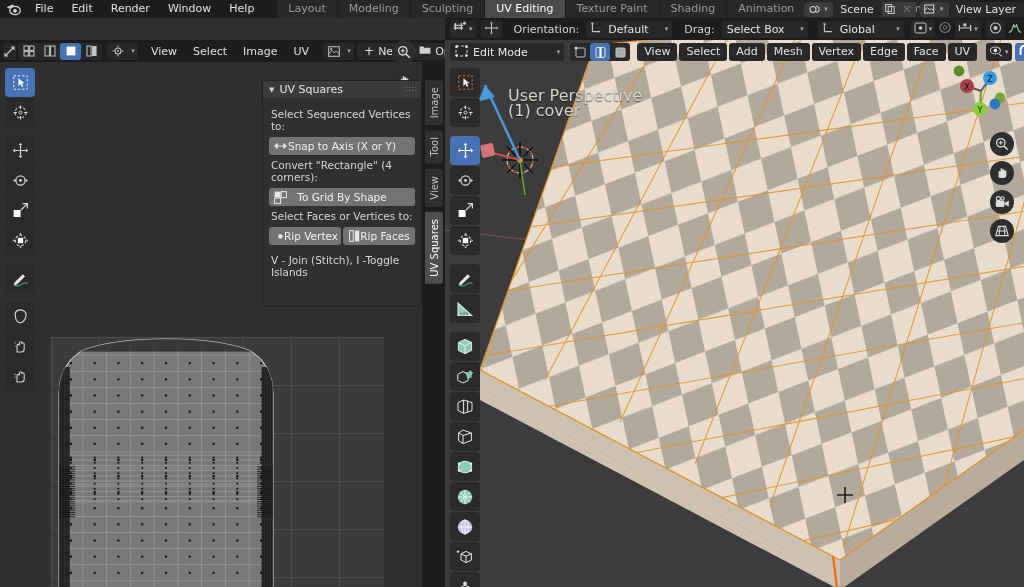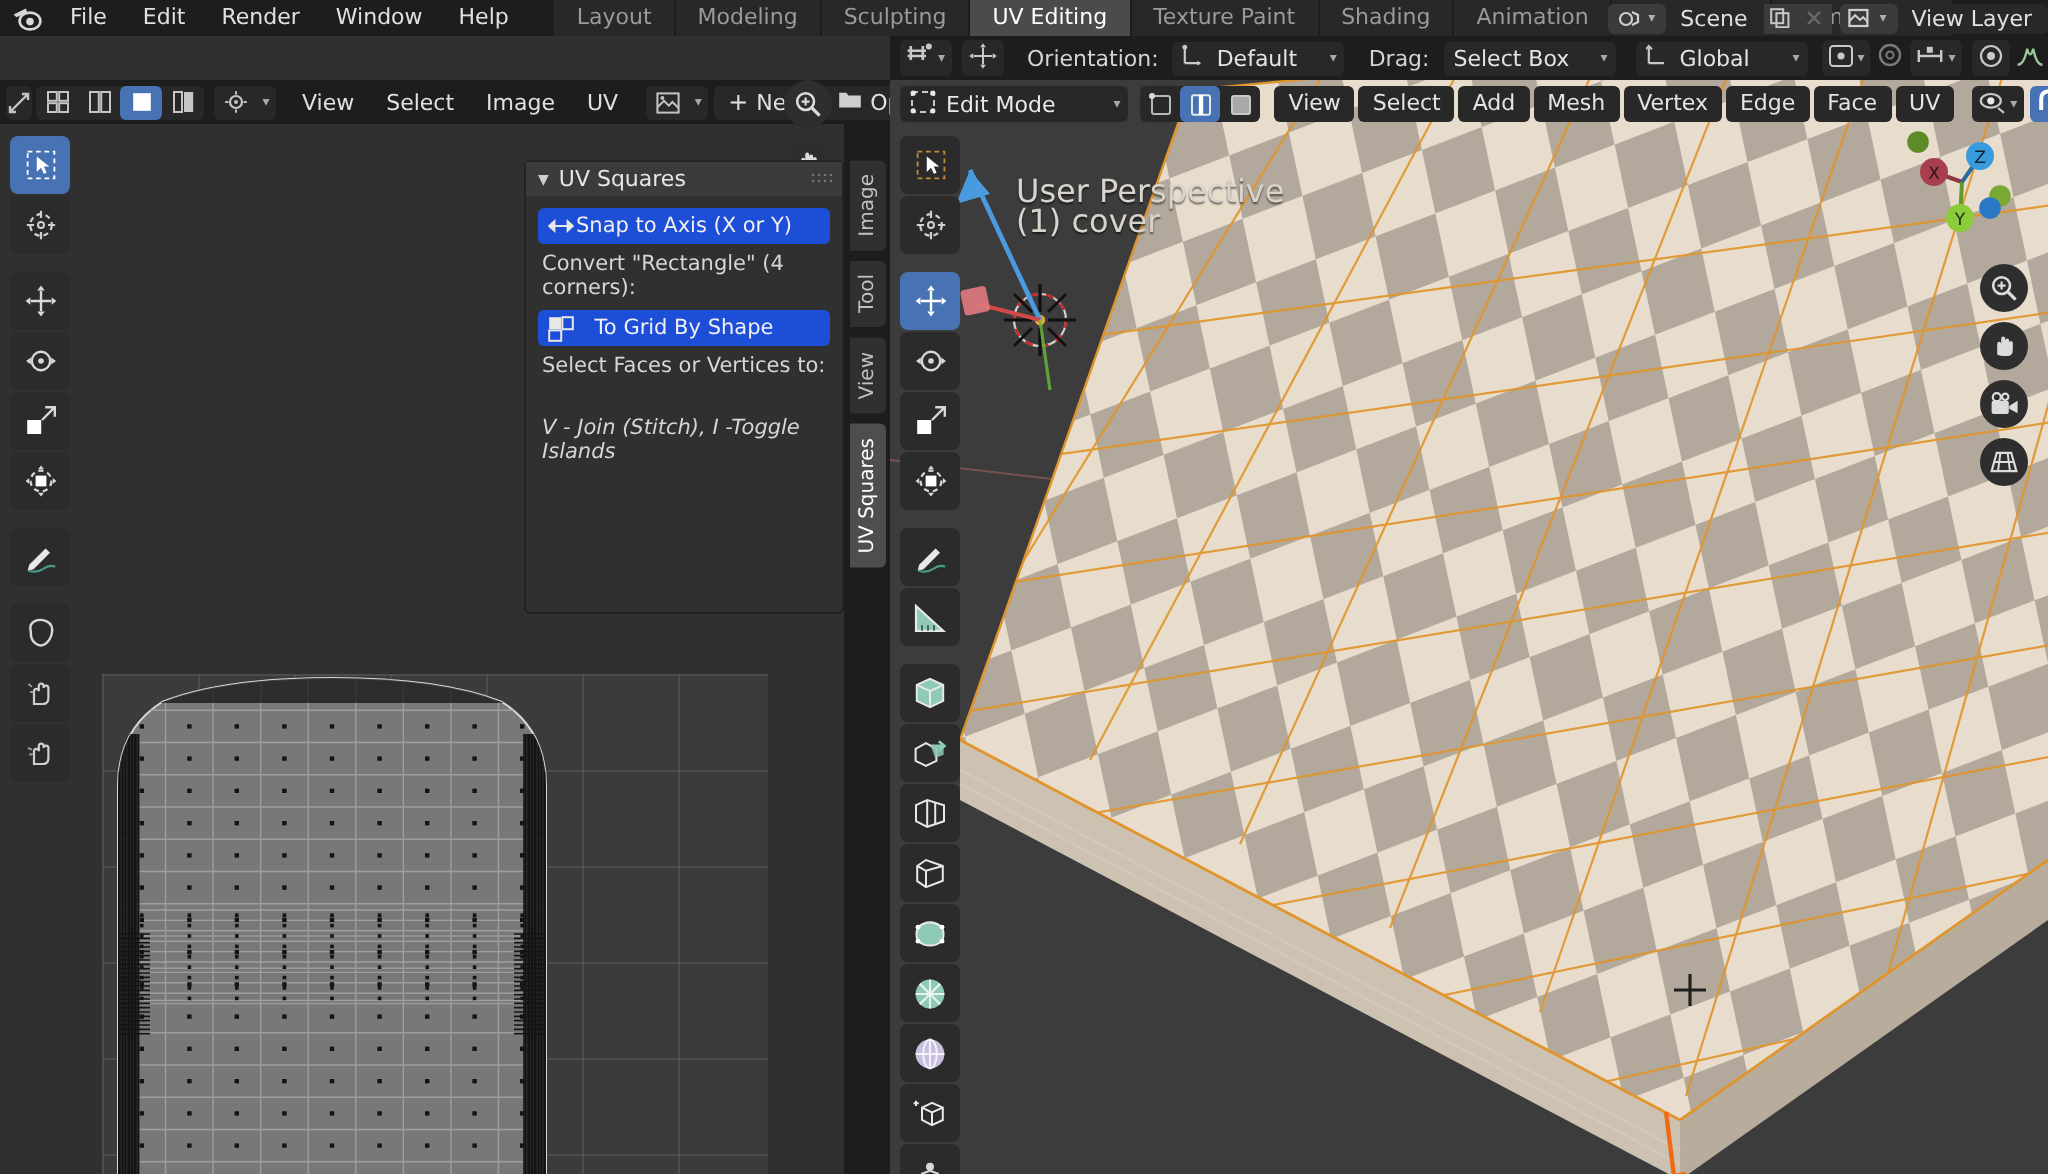--- a/index.html
+++ b/index.html
@@ -129,31 +129,31 @@
   .panel-grip {
     position: absolute; right: 5px; top: 5px; width: 11px; height: 7px;
     background-image: radial-gradient(#777 0.7px, transparent 0.8px);
     background-size: 3px 3px;
   }
   .panel-body { padding: 6px 6px 5px 6px; }
   .panel-label {
     font-size: 10.5px; color: #d6d6d6; margin: 4px 0 5px 2px;
   }
   .pbtn {
-    display: flex; align-items: center; height: 18px; background: #1d4ed8;
+    display: flex; align-items: center; height: 18px; background: #737373;
     border-radius: 3px; margin-bottom: 2px; font-size: 10.5px; color: #f0f0f0;
     position: relative; justify-content: center;
   }
   .pbtn .bico {
     position: absolute; left: 4px; top: 0; height: 18px; display: flex;
     align-items: center; justify-content: center; width: 14px; color: #e8e8e8;
   }
   .pbtn-row { display: flex; gap: 2px; margin-bottom: 2px; }
   .pbtn-row .pbtn { flex: 1; margin-bottom: 0; }
-  .panel-foot { font-size: 10.5px; color: #d6d6d6; margin: 19px 0 0 2px; font-style: italic; }
+  .panel-foot { font-size: 10.5px; color: #d6d6d6; margin: 9px 0 0 2px; }
 
   .vtabs {
     position: absolute; left: 422px; top: 44px; width: 23px; height: 525px;
     background: #1d1d1d; padding-top: 18px;
   }
   .vtab {
     width: 18px; margin: 0 0 5px 3px; background: #303030; border-radius: 3px 0 0 3px;
     color: #c0c0c0; font-size: 10px; writing-mode: vertical-rl;
     text-orientation: mixed; transform: rotate(180deg);
     display: flex; align-items: center; justify-content: center;
@@ -846,40 +846,60 @@
       </div>
     </div>
 
     <div class="uv-sidepanel">
       <div class="panel-title">
         <span class="tri">▼</span>
         <span>UV Squares</span>
         <span class="panel-grip"></span>
       </div>
       <div class="panel-body">
+        <div class="panel-label">Select Sequenced Vertices to:</div>
         <div class="pbtn">
           <span class="bico">
             <svg width="13" height="8" viewBox="0 0 13 8">
               <path d="M0.6 4 L3.2 1.6 L3.2 6.4 Z M12.4 4 L9.8 1.6 L9.8 6.4 Z M3 4 L10 4" fill="#e8e8e8" stroke="#e8e8e8" stroke-width="1"></path>
             </svg>
           </span>
           <span>Snap to Axis (X or Y)</span>
         </div>
         <div class="panel-label">Convert "Rectangle" (4 corners):</div>
         <div class="pbtn">
           <span class="bico">
             <svg width="13" height="13" viewBox="0 0 13 13">
               <rect x="0.6" y="0.6" width="6" height="6" fill="#e8e8e8"></rect>
               <rect x="7.2" y="0.6" width="5.2" height="6" fill="none" stroke="#e8e8e8" stroke-width="1"></rect>
               <rect x="0.6" y="7.2" width="6" height="5.2" fill="none" stroke="#e8e8e8" stroke-width="1"></rect>
             </svg>
           </span>
           <span>To Grid By Shape</span>
         </div>
         <div class="panel-label">Select Faces or Vertices to:</div>
+        <div class="pbtn-row">
+          <div class="pbtn">
+            <span class="bico">
+              <svg width="7" height="7" viewBox="0 0 7 7">
+                  <circle cx="3.5" cy="3.5" r="2.2" fill="#e8e8e8"></circle>
+                </svg>
+            </span>
+            <span style="margin-left:12px">Rip Vertex</span>
+          </div>
+          <div class="pbtn">
+            <span class="bico">
+              <svg width="11" height="12" viewBox="0 0 11 12">
+                <rect x="0.6" y="0.6" width="3.6" height="10.8" fill="none" stroke="#e8e8e8" stroke-width="1"></rect>
+                <rect x="5.8" y="0.6" width="4.4" height="10.8" fill="#e8e8e8"></rect>
+              </svg>
+            </span>
+            <span style="margin-left:12px">Rip Faces</span>
+          </div>
+        </div>
         <div class="panel-foot">V - Join (Stitch), I -Toggle Islands</div>
       </div>
     </div>
 
     <div class="vtabs">
       <div class="vtab">Image</div>
       <div class="vtab">Tool</div>
       <div class="vtab">View</div>
       <div class="vtab active">UV Squares</div>
     </div>

